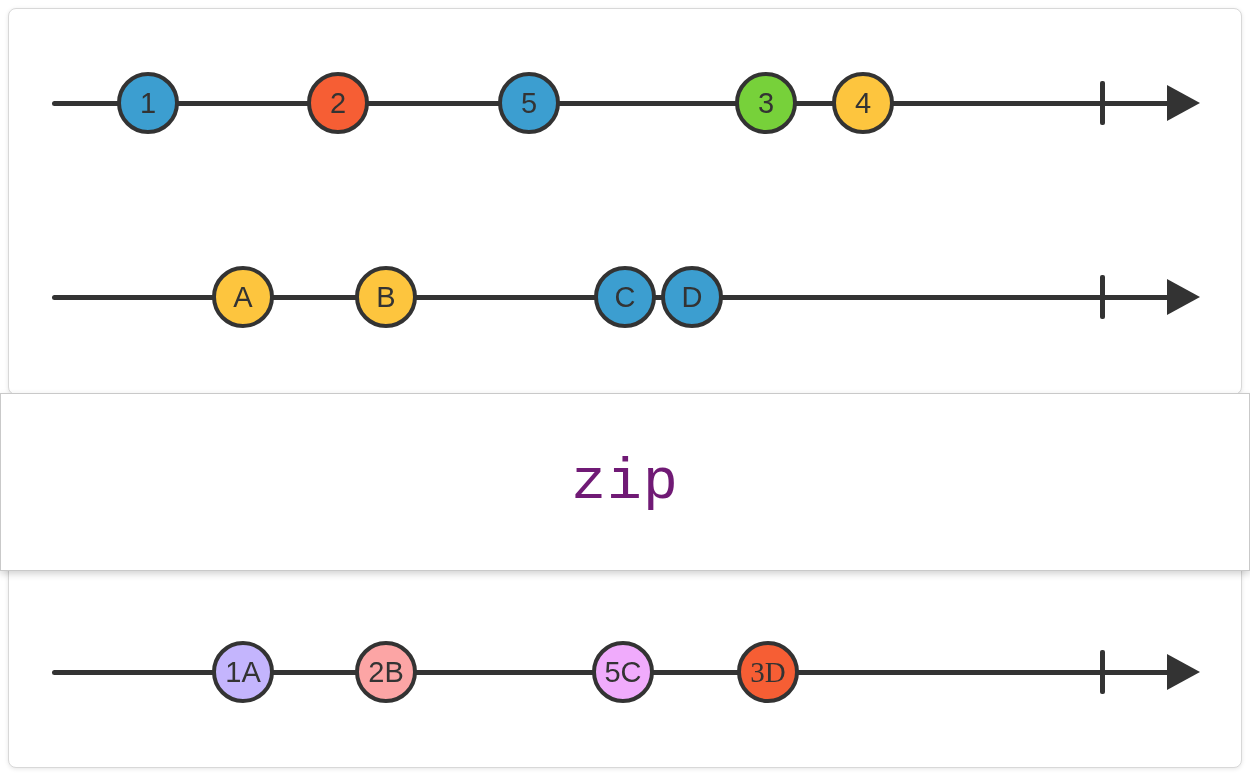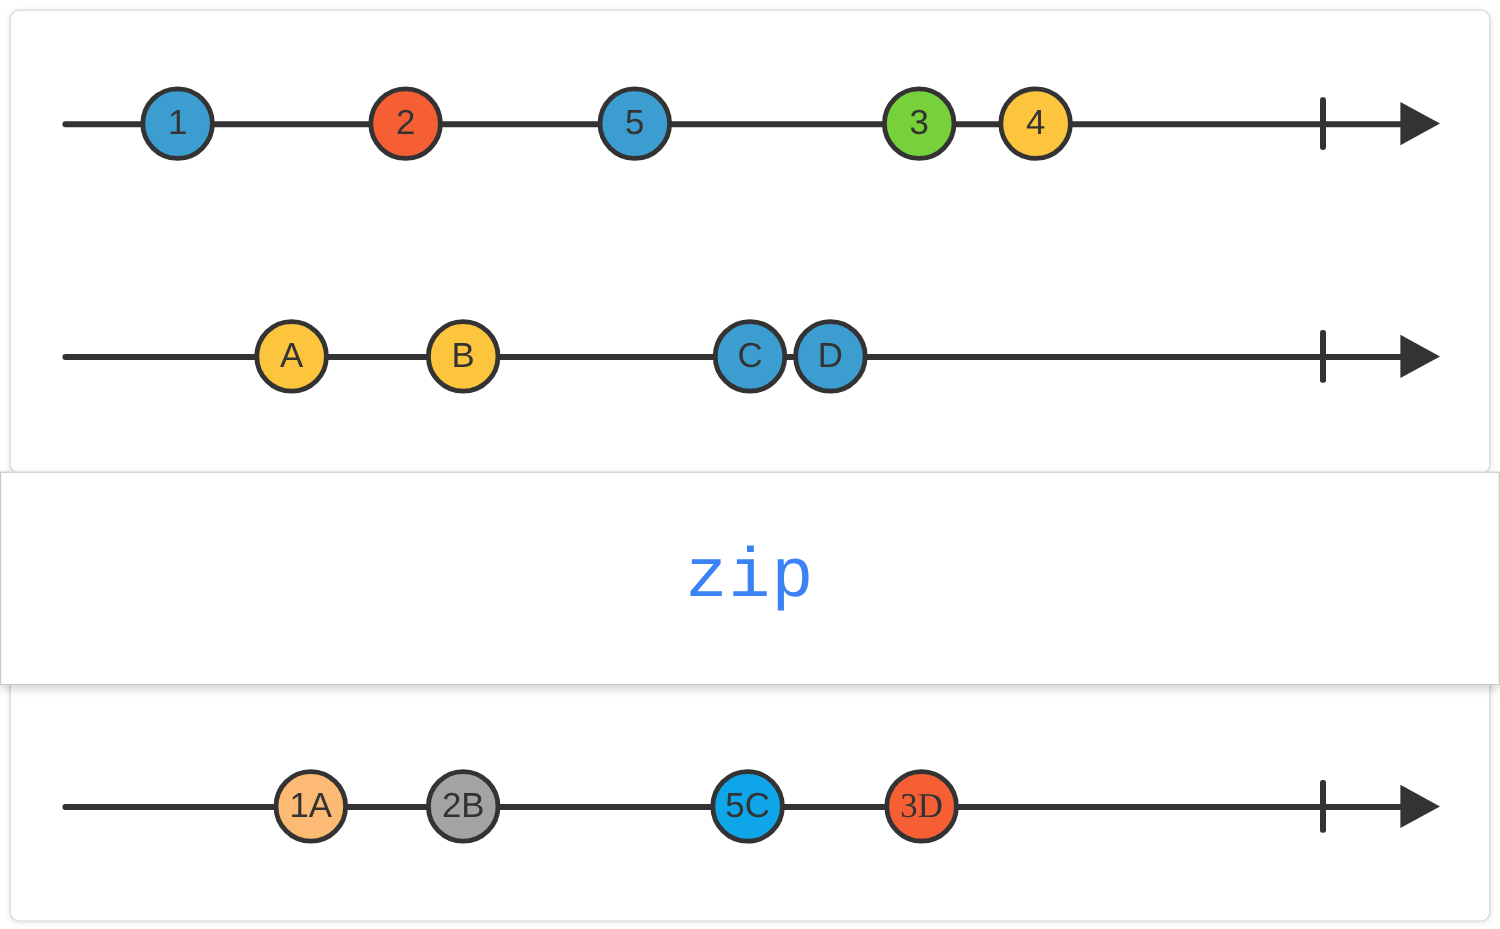--- a/index.html
+++ b/index.html
@@ -30,21 +30,21 @@
     border: 1px solid #c9c9c9;
     box-shadow: 0 3px 7px rgba(0,0,0,0.18);
     display: flex;
     align-items: center;
     justify-content: center;
     z-index: 2;
   }
   .operator-label {
     font-family: "Liberation Mono", "DejaVu Sans Mono", monospace;
     font-size: 58px;
-    color: #3b82f6;
+    color: #701a75;
     letter-spacing: 1px;
   }
 
   .timeline {
     position: absolute;
     left: 0;
     width: 1250px;
     height: 0;
     z-index: 3;
   }
@@ -124,20 +124,20 @@
         <div class="marble" style="left: 594px; background: rgb(60, 158, 208);">C</div>
         <div class="marble" style="left: 661px; background: rgb(60, 158, 208);">D</div>
       </div>
   </div>
 
   <div class="timeline timeline-3">
     <div class="tl-line"></div>
     <div class="tl-arrow"></div>
     <div class="tl-tick" style="left: 1099.5px;"></div>
     <div class="tl-marbles">
-        <div class="marble" style="left: 228px; background: #fdba74;">1A</div>
-        <div class="marble" style="left: 355px; background: #a3a3a3;">2B</div>
-        <div class="marble" style="left: 592px; background: #0ea5e9;">5C</div>
+        <div class="marble" style="left: 212px; background: #c4b5fd;">1A</div>
+        <div class="marble" style="left: 355px; background: #fca5a5;">2B</div>
+        <div class="marble" style="left: 592px; background: #f0abfc;">5C</div>
         <div class="marble" style="left: 737px; background: rgb(246, 94, 52); font-family: Liberation Serif, serif;">3D</div>
       </div>
   </div>
 
 </div>
 
 </body></html>

